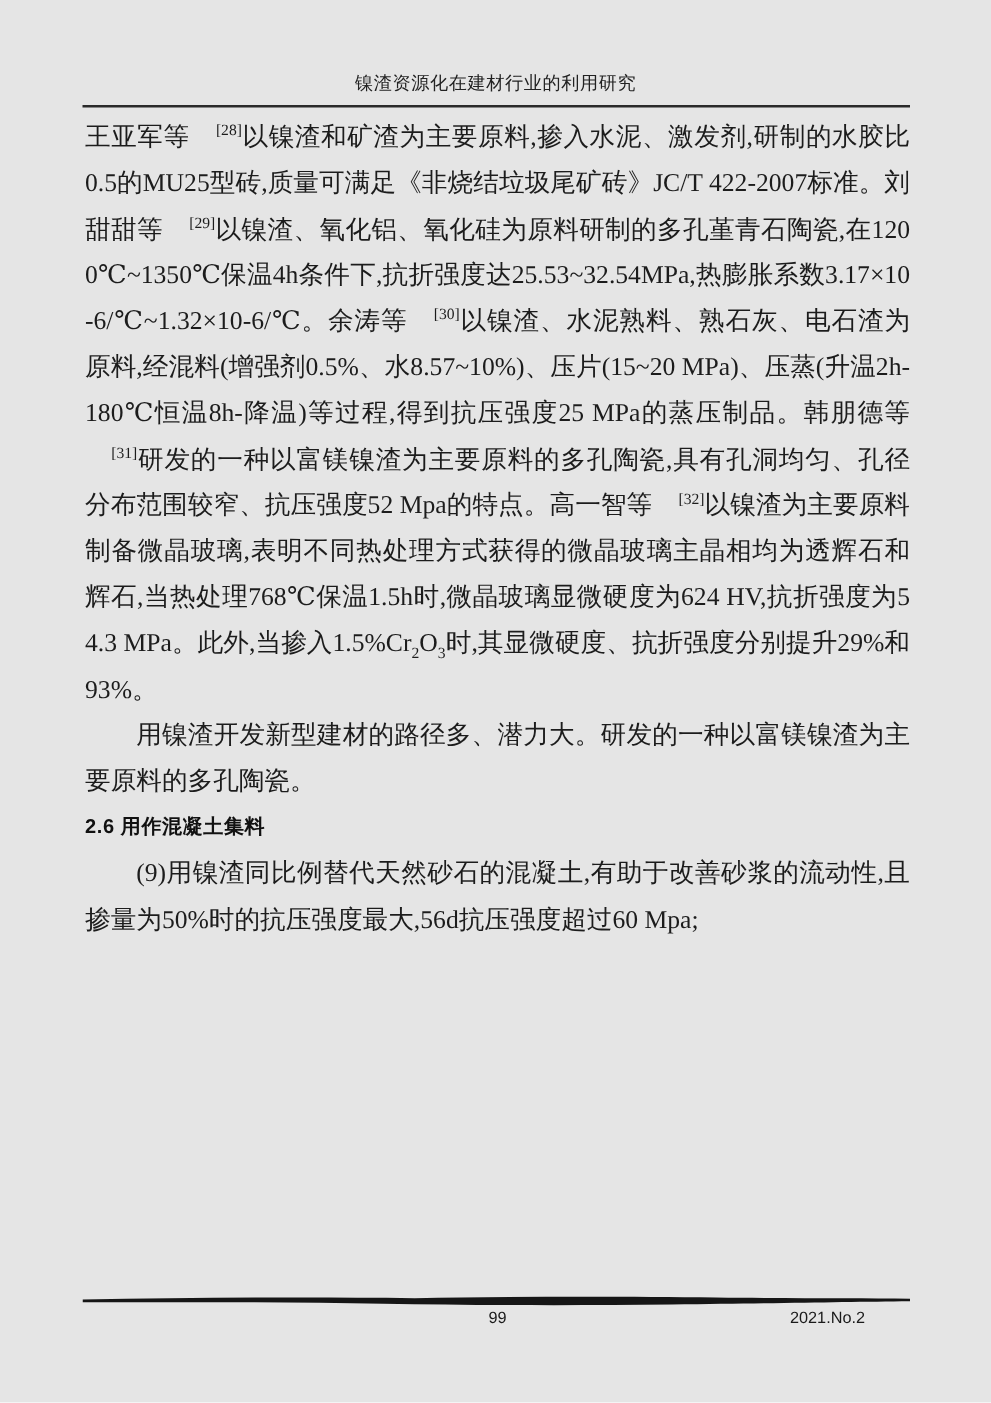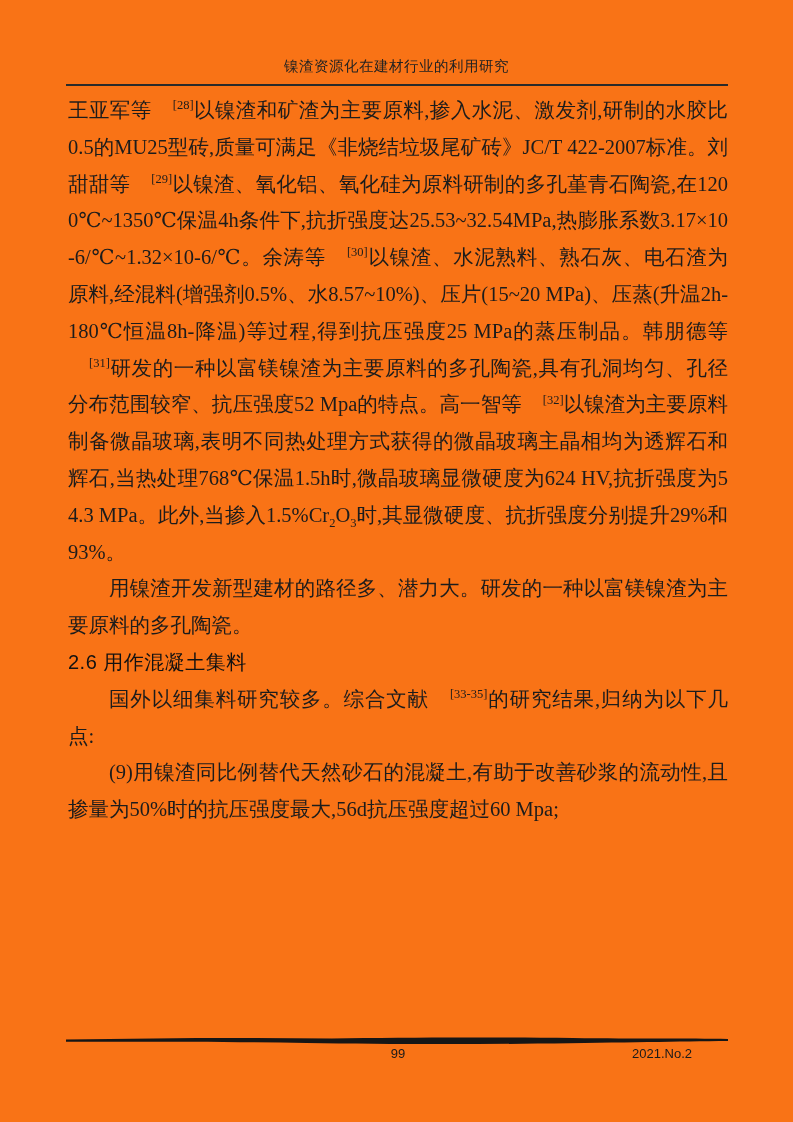--- a/index.html
+++ b/index.html
@@ -4,21 +4,21 @@
 <style>
   html, body {
     margin: 0;
     padding: 0;
     background: #ffffff;
   }
   .page {
     position: relative;
     width: 793px;
     height: 1122px;
-    background: #f97316;
+    background: #e5e5e5;
     overflow: hidden;
     font-family: "Liberation Serif", "DejaVu Serif", serif;
     color: #1c1c1c;
   }
   .hdr-title {
     position: absolute;
     top: 57px;
     left: 0;
     width: 100%;
     text-align: center;
@@ -59,22 +59,22 @@
     padding-left: 21px;
   }
   .para sub {
     font-size: 12.5px;
     line-height: 0;
     vertical-align: sub;
   }
   .heading {
     margin: 0;
     font-family: "Liberation Sans", "DejaVu Sans", sans-serif;
-    font-size: 20px;
-    font-weight: normal;
+    font-size: 16px;
+    font-weight: bold;
     line-height: 36.8px;
     color: #111;
     letter-spacing: 0.5px;
   }
   .ftr-rule {
     position: absolute;
     top: 1035px;
     left: 66px;
     width: 662px;
     height: 12px;
@@ -107,21 +107,20 @@
 <div class="page">
 
   <div class="hdr-title">镍渣资源化在建材行业的利用研究</div>
 
   <div class="hdr-rule"></div>
 
   <div class="doc-body">
     <p class="para"><span>王亚军等</span><sup>[28]</sup><span>以镍渣和矿渣为主要原料,掺入水泥、激发剂,研制的水胶比0.5的MU25型砖,质量可满足《非烧结垃圾尾矿砖》JC/T 422-2007标准。刘甜甜等</span><sup>[29]</sup><span>以镍渣、氧化铝、氧化硅为原料研制的多孔堇青石陶瓷,在1200℃~1350℃保温4h条件下,抗折强度达25.53~32.54MPa,热膨胀系数3.17×10-6/℃~1.32×10-6/℃。余涛等</span><sup>[30]</sup><span>以镍渣、水泥熟料、熟石灰、电石渣为原料,经混料(增强剂0.5%、水8.57~10%)、压片(15~20 MPa)、压蒸(升温2h-180℃恒温8h-降温)等过程,得到抗压强度25 MPa的蒸压制品。韩朋德等</span><sup>[31]</sup><span>研发的一种以富镁镍渣为主要原料的多孔陶瓷,具有孔洞均匀、孔径分布范围较窄、抗压强度52 Mpa的特点。高一智等</span><sup>[32]</sup><span>以镍渣为主要原料制备微晶玻璃,表明不同热处理方式获得的微晶玻璃主晶相均为透辉石和辉石,当热处理768℃保温1.5h时,微晶玻璃显微硬度为624 HV,抗折强度为54.3 MPa。此外,当掺入1.5%Cr</span><sub>2</sub><span>O</span><sub>3</sub><span>时,其显微硬度、抗折强度分别提升29%和93%。</span></p>
     <p class="para ind"><span>用镍渣开发新型建材的路径多、潜力大。研发的一种以富镁镍渣为主要原料的多孔陶瓷。</span></p>
     <h2 class="heading">2.6 用作混凝土集料</h2>
-    <p class="para ind"><span>国外以细集料研究较多。综合文献</span><sup>[33-35]</sup><span>的研究结果,归纳为以下几点:</span></p>
     <p class="para ind"><span>(9)用镍渣同比例替代天然砂石的混凝土,有助于改善砂浆的流动性,且掺量为50%时的抗压强度最大,56d抗压强度超过60 Mpa;</span></p>
   </div>
 
   <svg class="ftr-rule" viewBox="0 0 660 12" preserveAspectRatio="none">
     <path d="M0,4.5 C90,3 180,2.5 265,3.5 C340,2.2 430,2.2 505,3 C570,3.8 620,3.2 660,4
              L660,6 C610,6.5 560,7.5 470,8.6 C390,9.5 310,9.2 240,8
              C160,6.6 70,6.6 0,6.8 Z" fill="#161616"></path>
   </svg>
 
   <div class="ftr">

